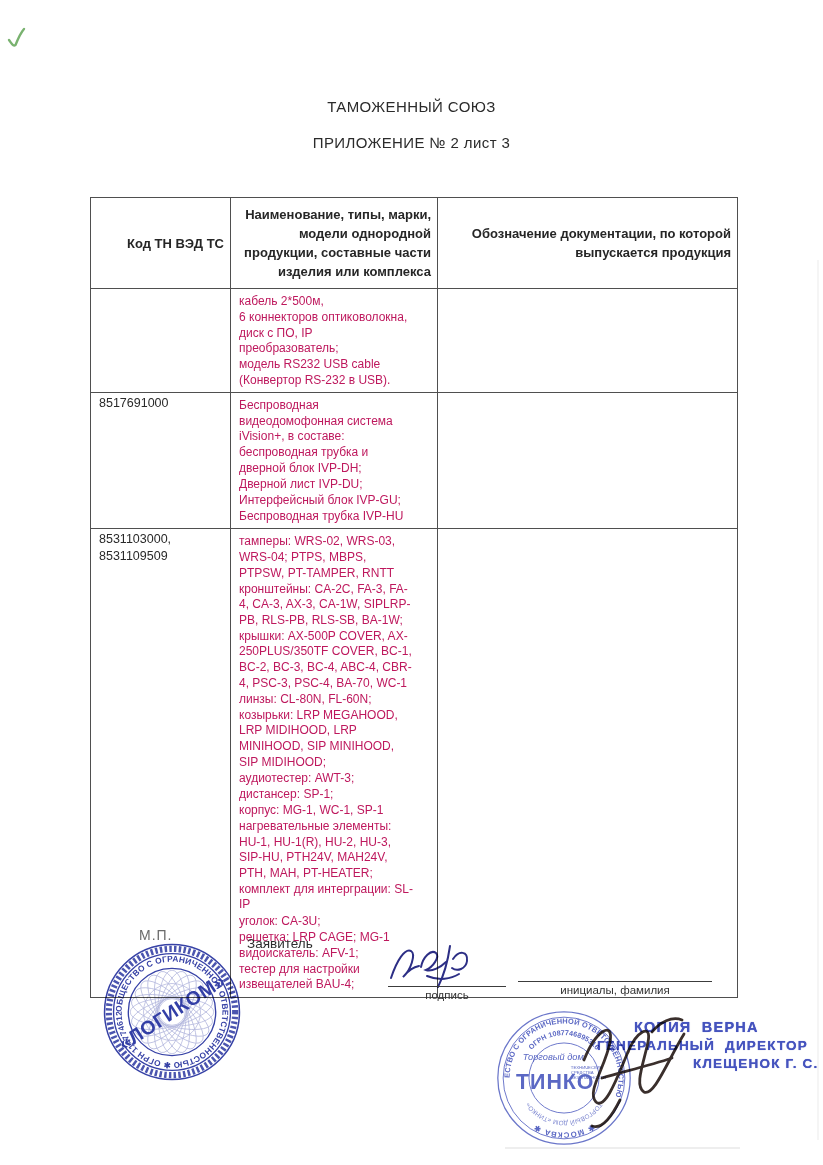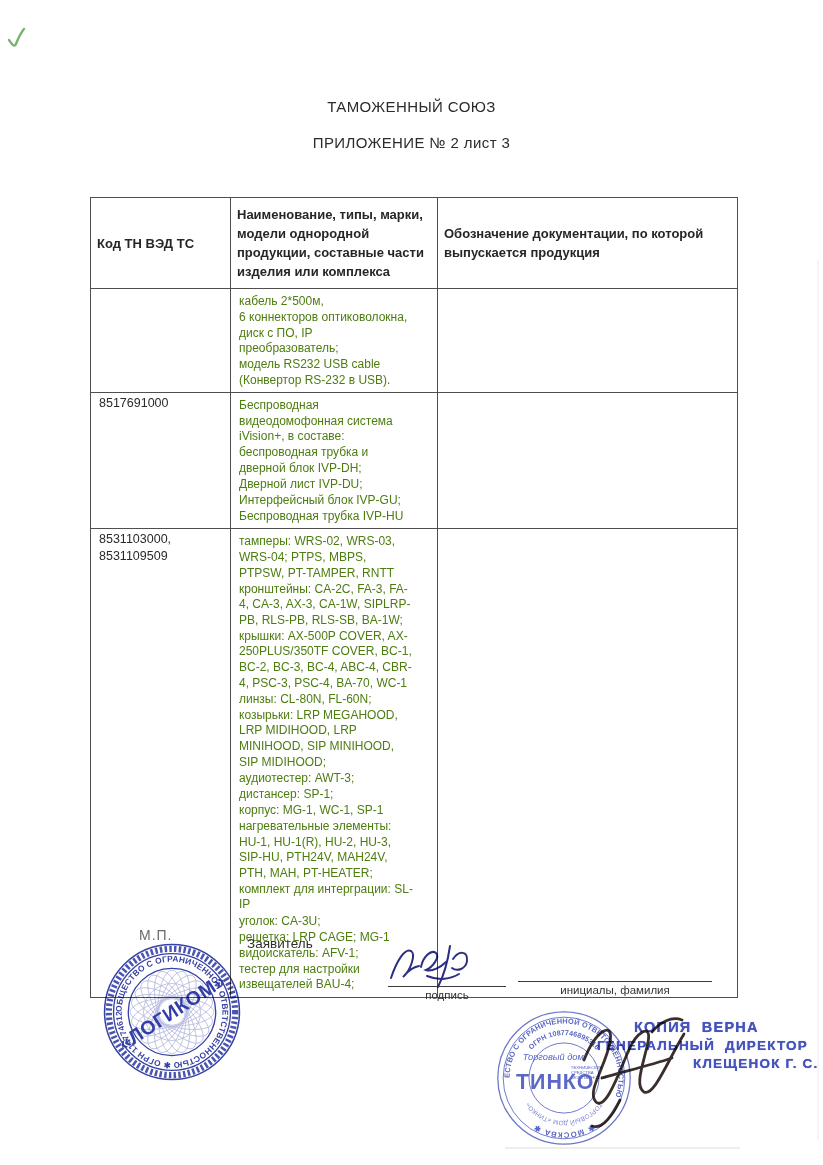--- a/index.html
+++ b/index.html
@@ -15,26 +15,26 @@
   .h1{font-size:15px;letter-spacing:.4px;}
   .h2{font-size:15px;margin-top:19px;letter-spacing:.4px;text-align:center;}
   .h3{font-size:15.5px;margin-top:18px;letter-spacing:.2px;}
 
   
   .tbl-wrap{position:absolute;left:90px;top:197px;}
   table.product{border-collapse:collapse;table-layout:fixed;width:647px;}
   table.product th, table.product td{border:1px solid #4f4f4f;vertical-align:top;
         font-family:"Liberation Sans", sans-serif;}
   table.product th{font-size:13px;font-weight:bold;line-height:19px;vertical-align:middle;
-        text-align:left;padding:4px 6px;color:#262626;}
+        text-align:right;padding:4px 6px;color:#262626;}
   tr.hdr{height:91px;}
   tr.r0{height:80px;} tr.r1{height:112px;} tr.r2{height:20px;} tr.r3{height:415px;}
   td.c-code{width:138px;vertical-align:middle;font-size:12.5px;line-height:17px;
         padding:2px 6px 2px 8px;color:#2a2a2a;}
-  td.c-name{width:205px;font-size:12px;line-height:15.6px;padding:5px 22px 3px 8px;color:#4d7c0f;margin-top:29px;}
+  td.c-name{width:205px;font-size:12px;line-height:15.6px;padding:5px 22px 3px 8px;color:#be185d;margin-top:29px;}
   td.c-doc{width:296px;font-size:12px;padding:4px;}
   .name-line{margin:0 0 .5px 0;}
 
   
   .f-label{position:absolute;font-size:13.5px;color:#2d2d2d;}
   .mp{position:absolute;left:139px;top:927px;font-size:14px;color:#6b6b6b;letter-spacing:1px;}
   .sig-line{position:absolute;height:0;border-top:1.3px solid #3c3c3c;}
   .sig-caption{position:absolute;font-size:11.5px;color:#333;text-align:center;}
   .name-block{position:absolute;left:520px;top:931px;width:190px;text-align:center;
         font-size:13px;line-height:16px;color:#2d2d2d;}

